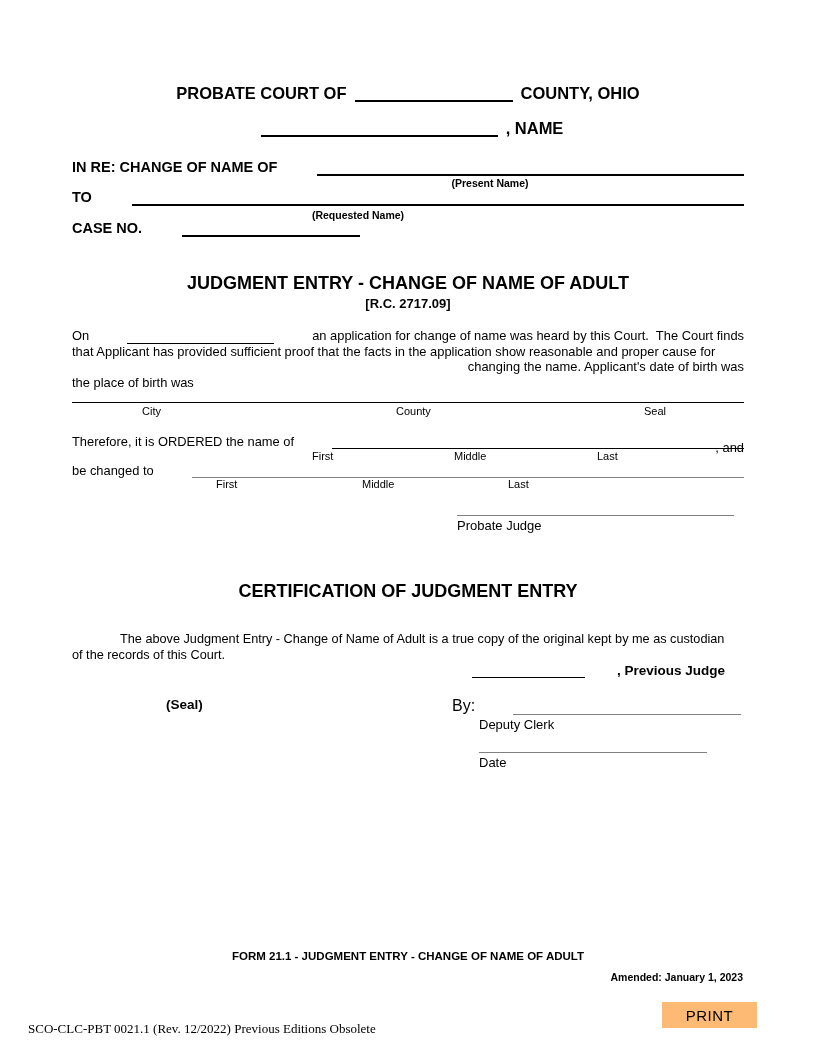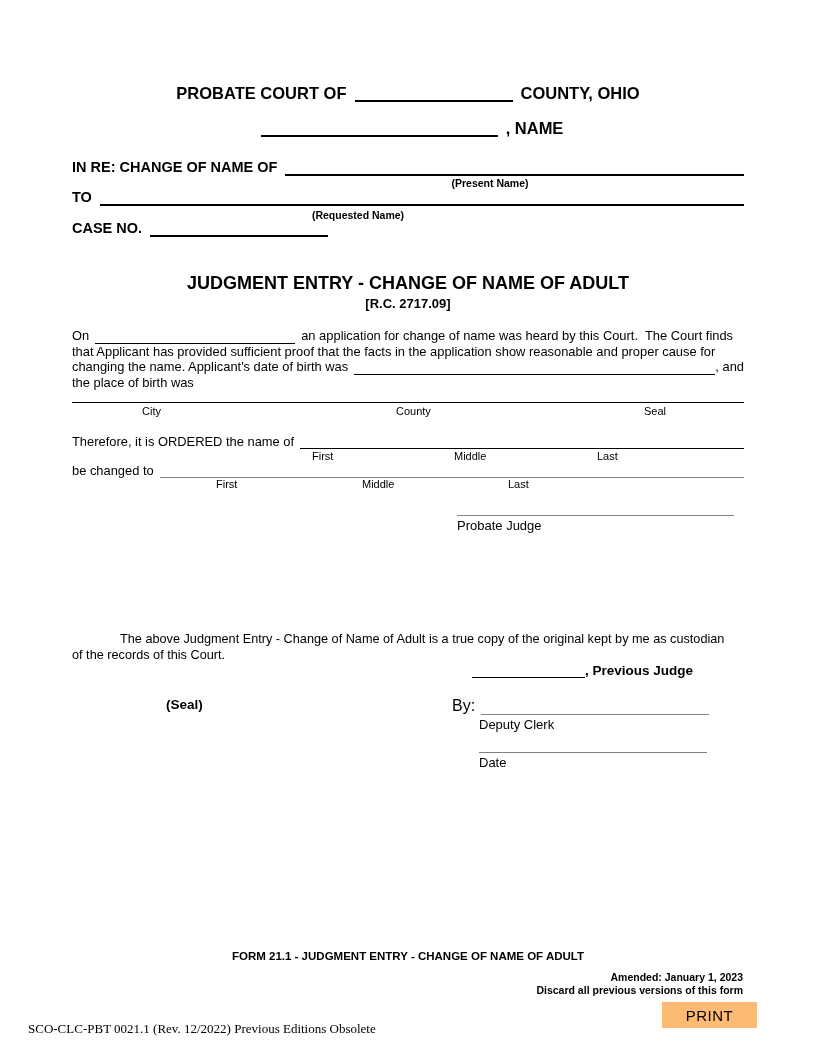--- a/index.html
+++ b/index.html
@@ -5,21 +5,21 @@
   html,body { margin:0; padding:0; background:#ffffff; }
   .page {
     position:relative; width:816px; height:1056px; background:#ffffff;
     font-family:"Liberation Sans","DejaVu Sans",sans-serif; color:#000;
     overflow:hidden; margin:0 auto;
   }
   .abs { position:absolute; }
   .pre { white-space:pre; }
   .b { font-weight:bold; }
   .center { text-align:center; }
-  .row { display:flex; align-items:flex-end; }
+  .row { display:flex; align-items:flex-end;gap:32px; }
   .ib-blank {
     display:inline-block; height:12px; border-bottom:2px solid #000;
     vertical-align:-3px; margin:0 8px;
   }
   .fill-blank { border-bottom:2px solid #000; }
   .thin-blank { border-bottom:1.4px solid #000; }
   .gray-blank { border-bottom:1.5px solid #808080; }
   .caption-lbl { font-size:14.5px; font-weight:bold; white-space:pre; line-height:18px; }
   .small-cap { font-size:10.5px; font-weight:bold; }
   .col-lbl { font-size:11px; }
@@ -64,21 +64,21 @@
   <div class="abs center b" style="left:72px;right:72px;top:273px;font-size:18px;">JUDGMENT ENTRY - CHANGE OF NAME OF ADULT</div>
   <div class="abs center b" style="left:72px;right:72px;top:296px;font-size:13px;">[R.C. 2717.09]</div>
 
   <div class="abs body-txt" style="left:72px;right:72px;top:328px;">
     <div class="row" style="height:15.5px;">
       <span class="pre">On</span>
       <span class="thin-blank" style="width:200px;margin:0 6px;"></span>
       <span class="pre">an application for change of name was heard by this Court.  The Court finds</span>
     </div>
     <div class="pre" style="height:15.5px;">that Applicant has provided sufficient proof that the facts in the application show reasonable and proper cause for</div>
-    <div class="row" style="height:15.5px;">
+    <div class="row" style="height:15.5px;flex-direction:column;">
       <span class="pre">changing the name. Applicant's date of birth was</span>
       <span class="thin-blank" style="flex:1;margin-left:6px;"></span>
       <span class="pre">, and</span>
     </div>
     <div class="pre" style="height:15.5px;">the place of birth was</div>
   </div>
 
   <div class="abs thin-blank" style="left:72px;right:72px;top:388px;height:14px;"></div>
   <div class="abs col-lbl" style="left:142px;top:405px;">City</div>
   <div class="abs col-lbl" style="left:396px;top:405px;">County</div>
@@ -96,20 +96,21 @@
     <span class="pre">be changed to</span>
     <span class="gray-blank" style="flex:1;margin-left:6px;"></span>
   </div>
   <div class="abs col-lbl" style="left:216px;top:478px;">First</div>
   <div class="abs col-lbl" style="left:362px;top:478px;">Middle</div>
   <div class="abs col-lbl" style="left:508px;top:478px;">Last</div>
 
   <div class="abs gray-blank" style="left:457px;top:502px;width:277px;height:13px;"></div>
   <div class="abs" style="left:457px;top:518px;font-size:13px;">Probate Judge</div>
 
+  <div class="abs center b" style="left:72px;right:72px;top:581px;font-size:18px;">CERTIFICATION OF JUDGMENT ENTRY</div>
 
   <div class="abs" style="left:72px;right:72px;top:632px;font-size:12.7px;line-height:15.5px;">
     <div class="pre" style="text-indent:48px;">The above Judgment Entry - Change of Name of Adult is a true copy of the original kept by me as custodian</div>
     <div class="pre">of the records of this Court.</div>
   </div>
 
   <div class="abs row" style="left:472px;top:661px;height:17px;">
     <span class="thin-blank" style="width:113px;"></span>
     <span class="pre b" style="font-size:13.5px;">, Previous Judge</span>
   </div>
@@ -120,19 +121,18 @@
     <span class="pre" style="font-size:16px;">By:</span>
     <span class="gray-blank" style="width:228px;margin-left:6px;"></span>
   </div>
   <div class="abs" style="left:479px;top:717px;font-size:13px;">Deputy Clerk</div>
 
   <div class="abs gray-blank" style="left:479px;top:739px;width:228px;height:13px;"></div>
   <div class="abs" style="left:479px;top:755px;font-size:13px;">Date</div>
 
   <div class="abs center b" style="left:72px;right:72px;top:950px;font-size:11.5px;">FORM 21.1 - JUDGMENT ENTRY - CHANGE OF NAME OF ADULT</div>
   <div class="abs b" style="left:400px;right:73px;top:971px;font-size:10.5px;text-align:right;">Amended: January 1, 2023</div>
-  <div class="abs b" style="left:400px;right:73px;top:984px;font-size:10.5px;text-align:right;">Discard all previous versions of this form</div>
 
   <button class="print-btn">PRINT</button>
 
   <div class="abs serif" style="left:28px;top:1021px;font-size:13px;">SCO-CLC-PBT 0021.1 (Rev. 12/2022) Previous Editions Obsolete</div>
 
 </div>
 
 </body></html>

